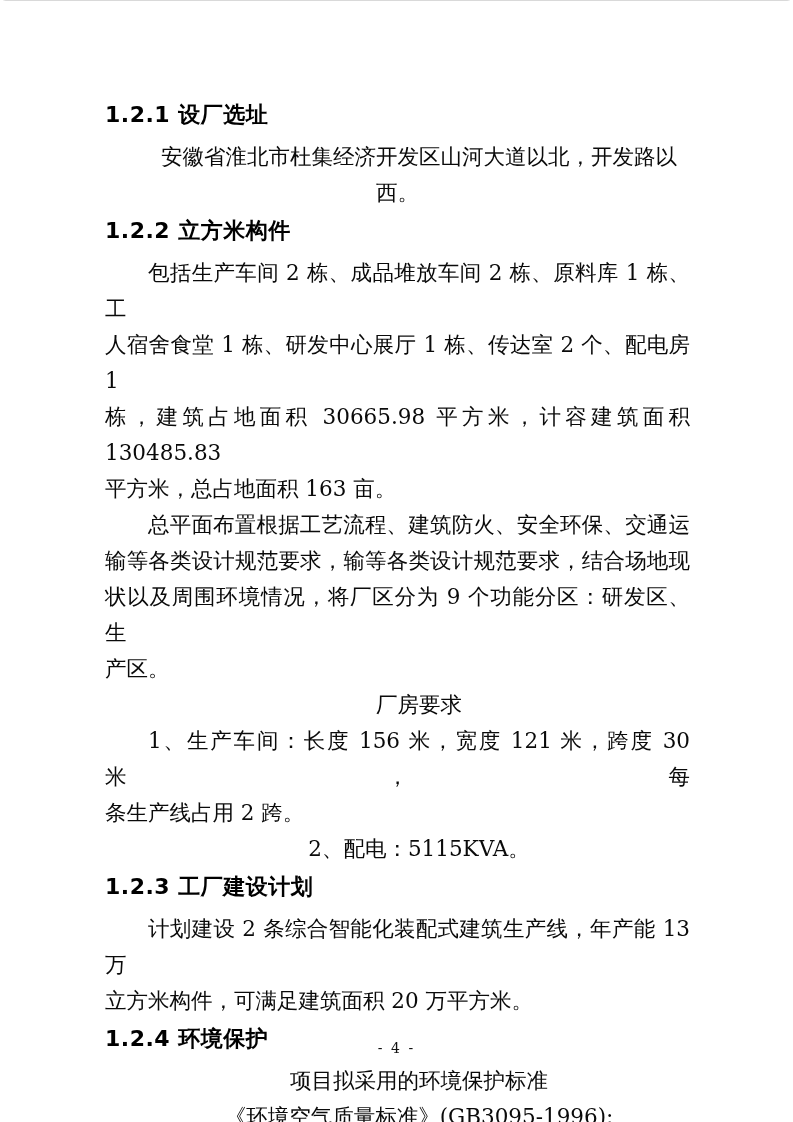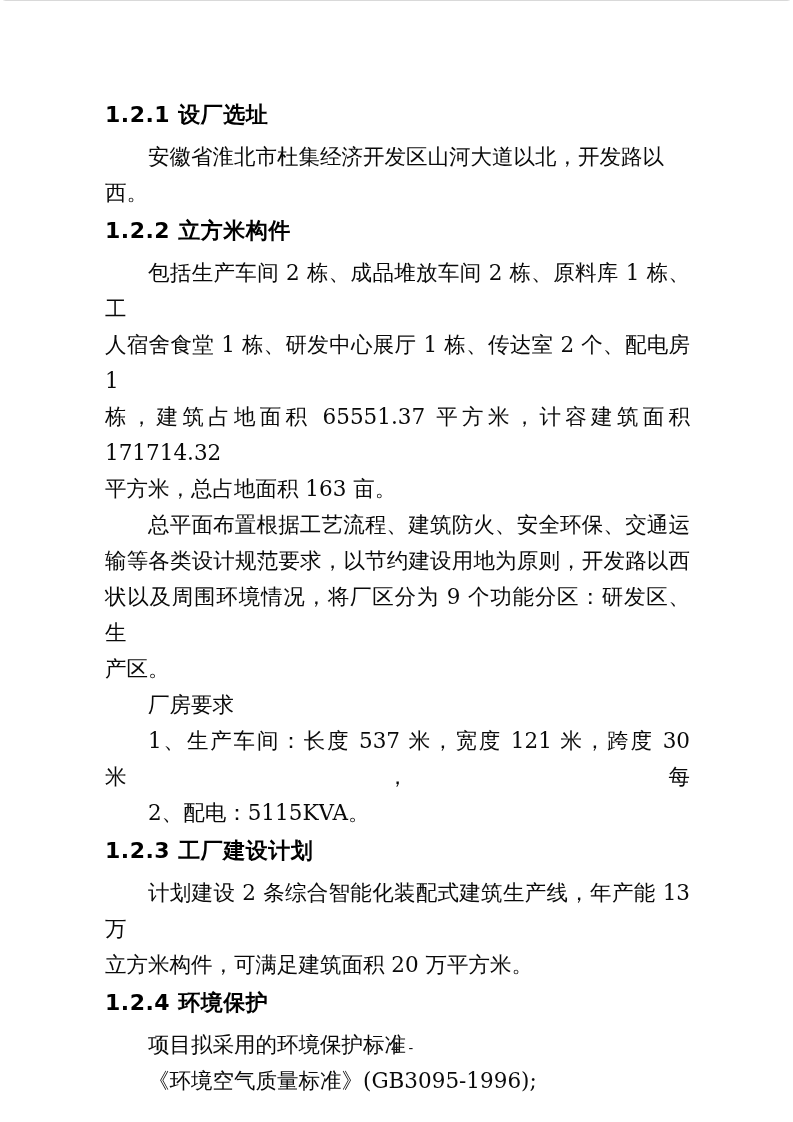--- a/index.html
+++ b/index.html
@@ -35,21 +35,21 @@
     color: #000000;
     white-space: nowrap;
   }
   .ln {
     font-size: 21.5px;
     line-height: 36px;
     margin: 0;
     white-space: nowrap;
   }
   .ln.wrapok { white-space: normal; }
-  .ln.first { text-indent: 43px; }
+  .ln.first { text-indent: 43px; text-align: center; }
   .ln.fill {
     white-space: normal;
     text-align: justify;
     text-align-last: justify;
   }
   .footer {
     position: absolute;
     top: 1040px;
     left: 0;
     width: 100%;
@@ -66,31 +66,32 @@
   <div class="scan-edge"></div>
 
   <div class="content">
 
     <h2 class="sec-heading">1.2.1 设厂选址</h2>
     <div class="ln first wrapok">安徽省淮北市杜集经济开发区山河大道以北，开发路以西。</div>
 
     <h2 class="sec-heading">1.2.2 立方米构件</h2>
     <div class="ln first fill">包括生产车间 2 栋、成品堆放车间 2 栋、原料库 1 栋、工</div>
     <div class="ln fill">人宿舍食堂 1 栋、研发中心展厅 1 栋、传达室 2 个、配电房 1</div>
-    <div class="ln fill">栋，建筑占地面积 65551.37 平方米，计容建筑面积 171714.32</div>
+    <div class="ln fill">栋，建筑占地面积 30665.98 平方米，计容建筑面积 130485.83</div>
     <div class="ln">平方米，总占地面积 163 亩。</div>
 
     <div class="ln first fill">总平面布置根据工艺流程、建筑防火、安全环保、交通运</div>
-    <div class="ln fill">输等各类设计规范要求，以节约建设用地为原则，开发路以西</div>
+    <div class="ln fill">输等各类设计规范要求，输等各类设计规范要求，结合场地现</div>
     <div class="ln fill">状以及周围环境情况，将厂区分为 9 个功能分区：研发区、生</div>
     <div class="ln">产区。</div>
 
     <div class="ln first">厂房要求</div>
 
-    <div class="ln first fill">1、生产车间：长度 537 米，宽度 121 米，跨度 30 米，每</div>
+    <div class="ln first fill">1、生产车间：长度 156 米，宽度 121 米，跨度 30 米，每</div>
+    <div class="ln">条生产线占用 2 跨。</div>
 
     <div class="ln first">2、配电：5115KVA。</div>
 
     <h2 class="sec-heading">1.2.3 工厂建设计划</h2>
     <div class="ln first fill">计划建设 2 条综合智能化装配式建筑生产线，年产能 13 万</div>
     <div class="ln">立方米构件，可满足建筑面积 20 万平方米。</div>
 
     <h2 class="sec-heading">1.2.4 环境保护</h2>
     <div class="ln first">项目拟采用的环境保护标准</div>
     <div class="ln first">《环境空气质量标准》(GB3095-1996);</div>

